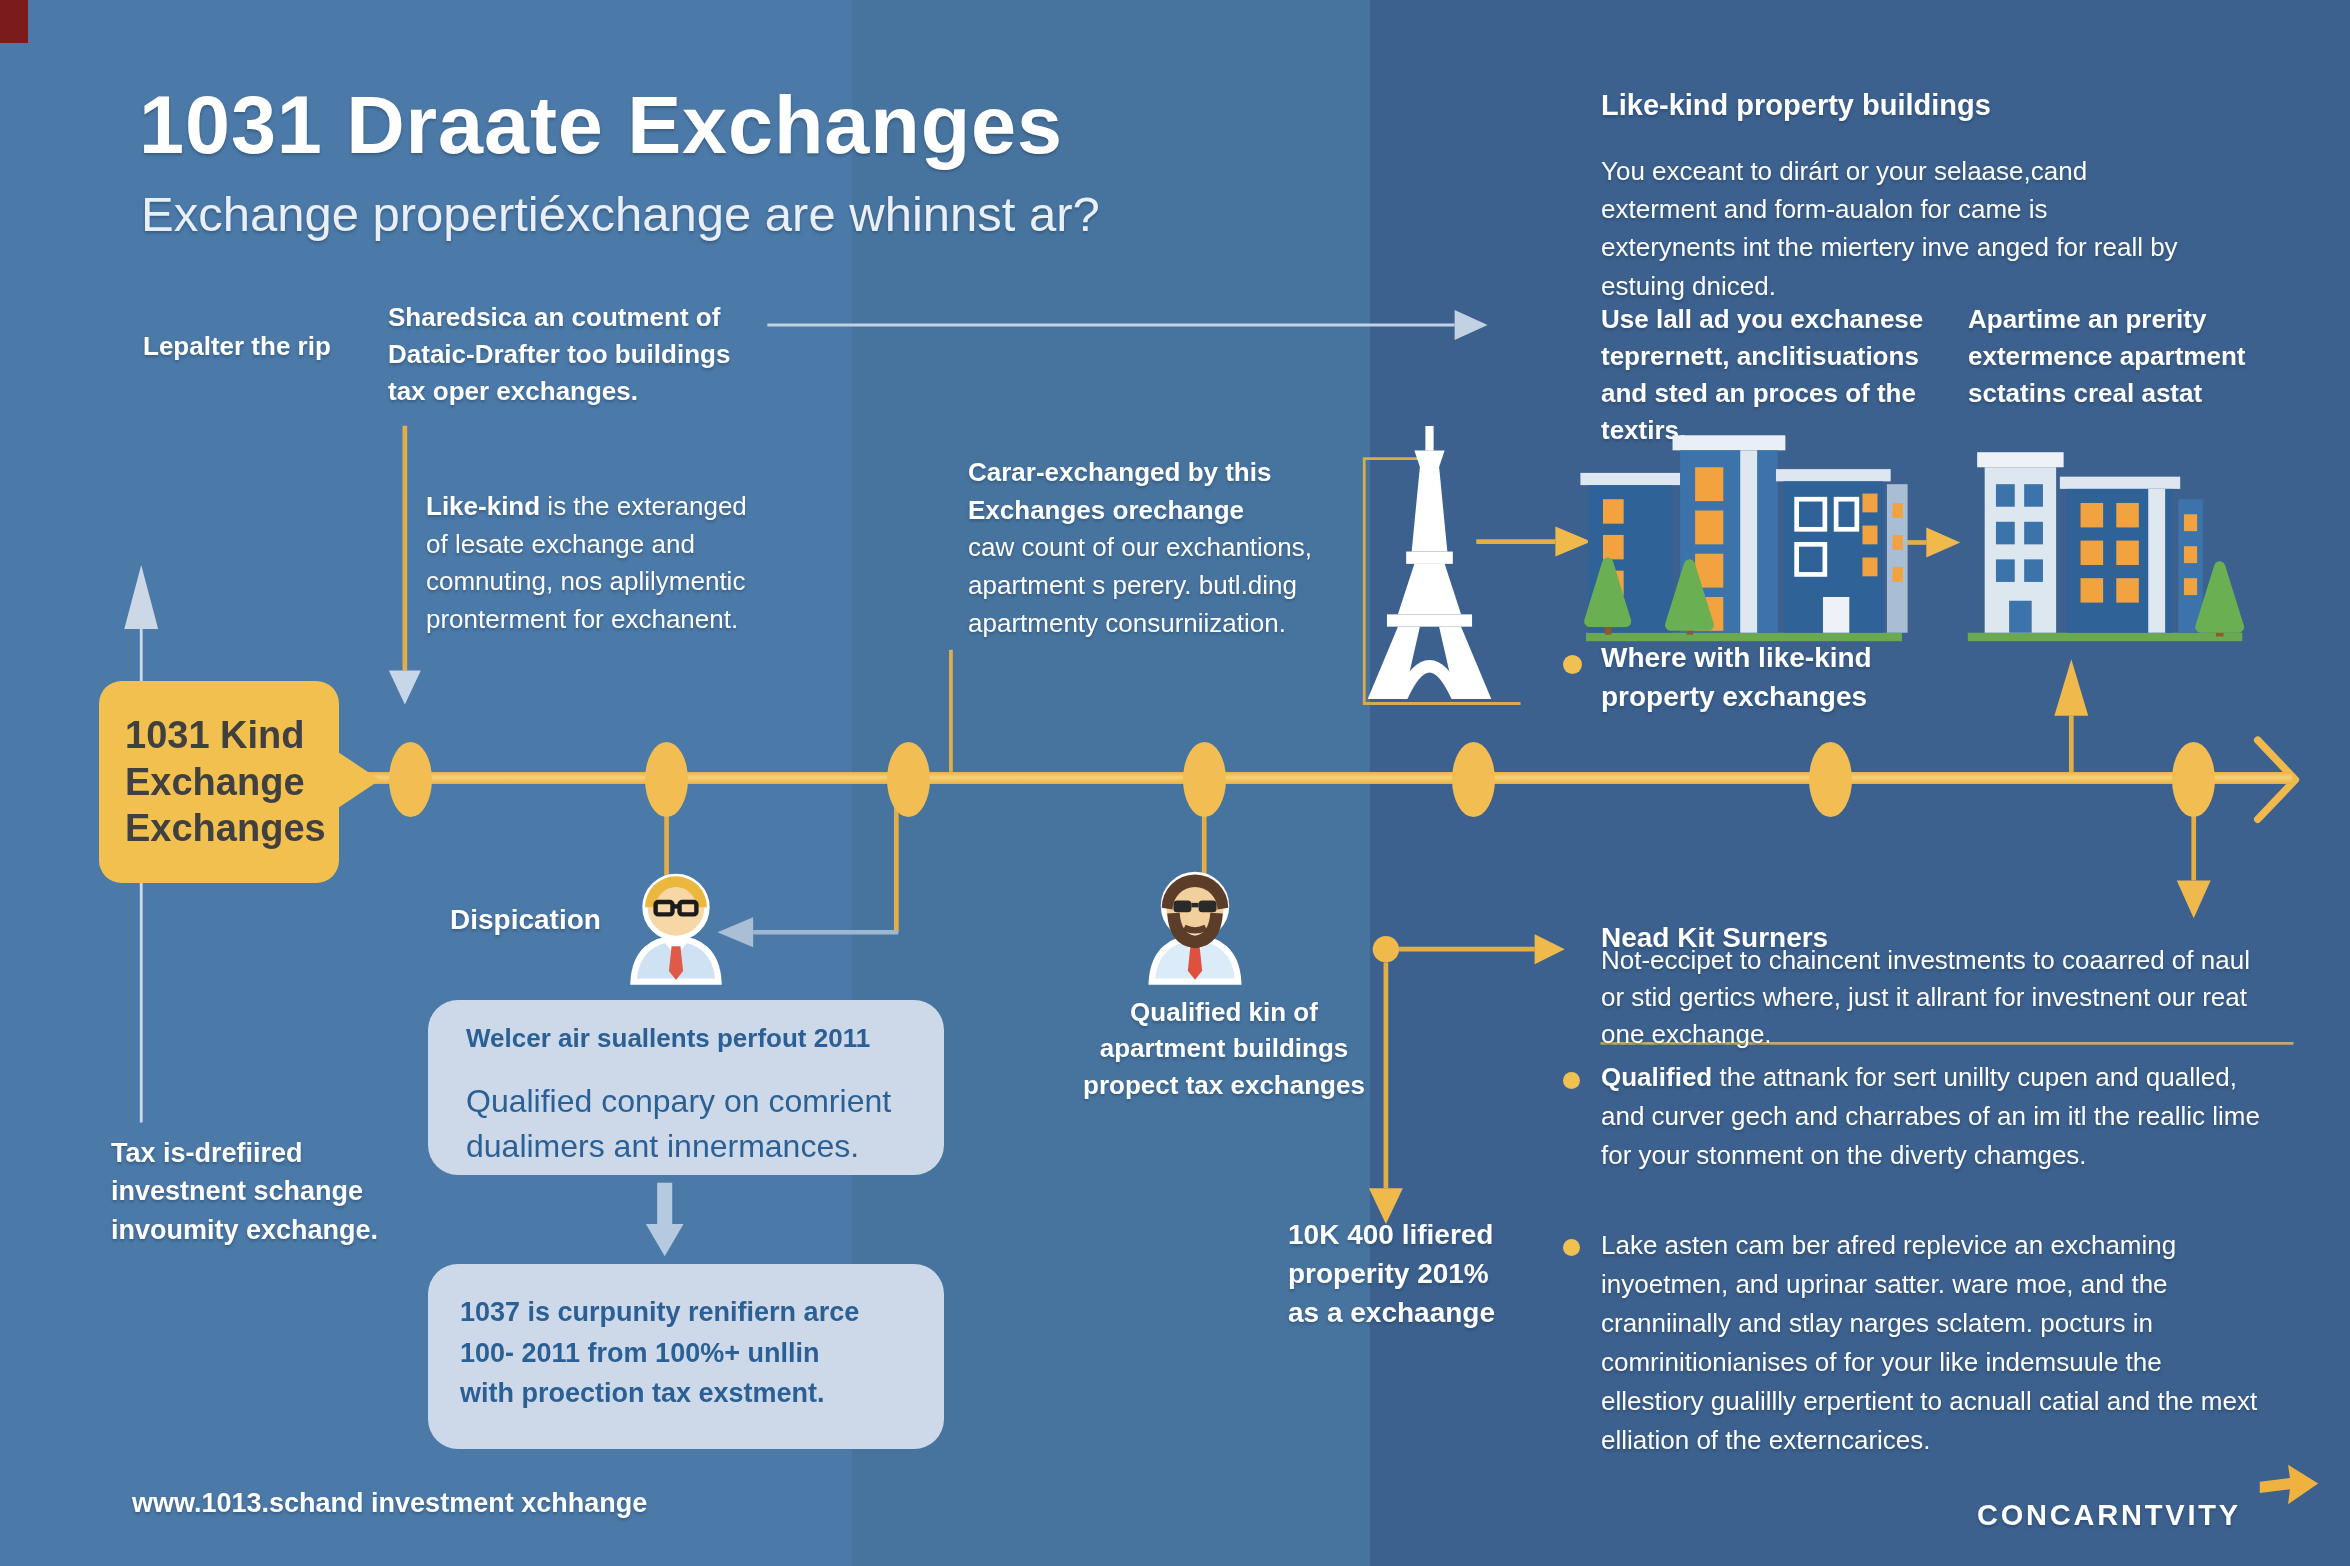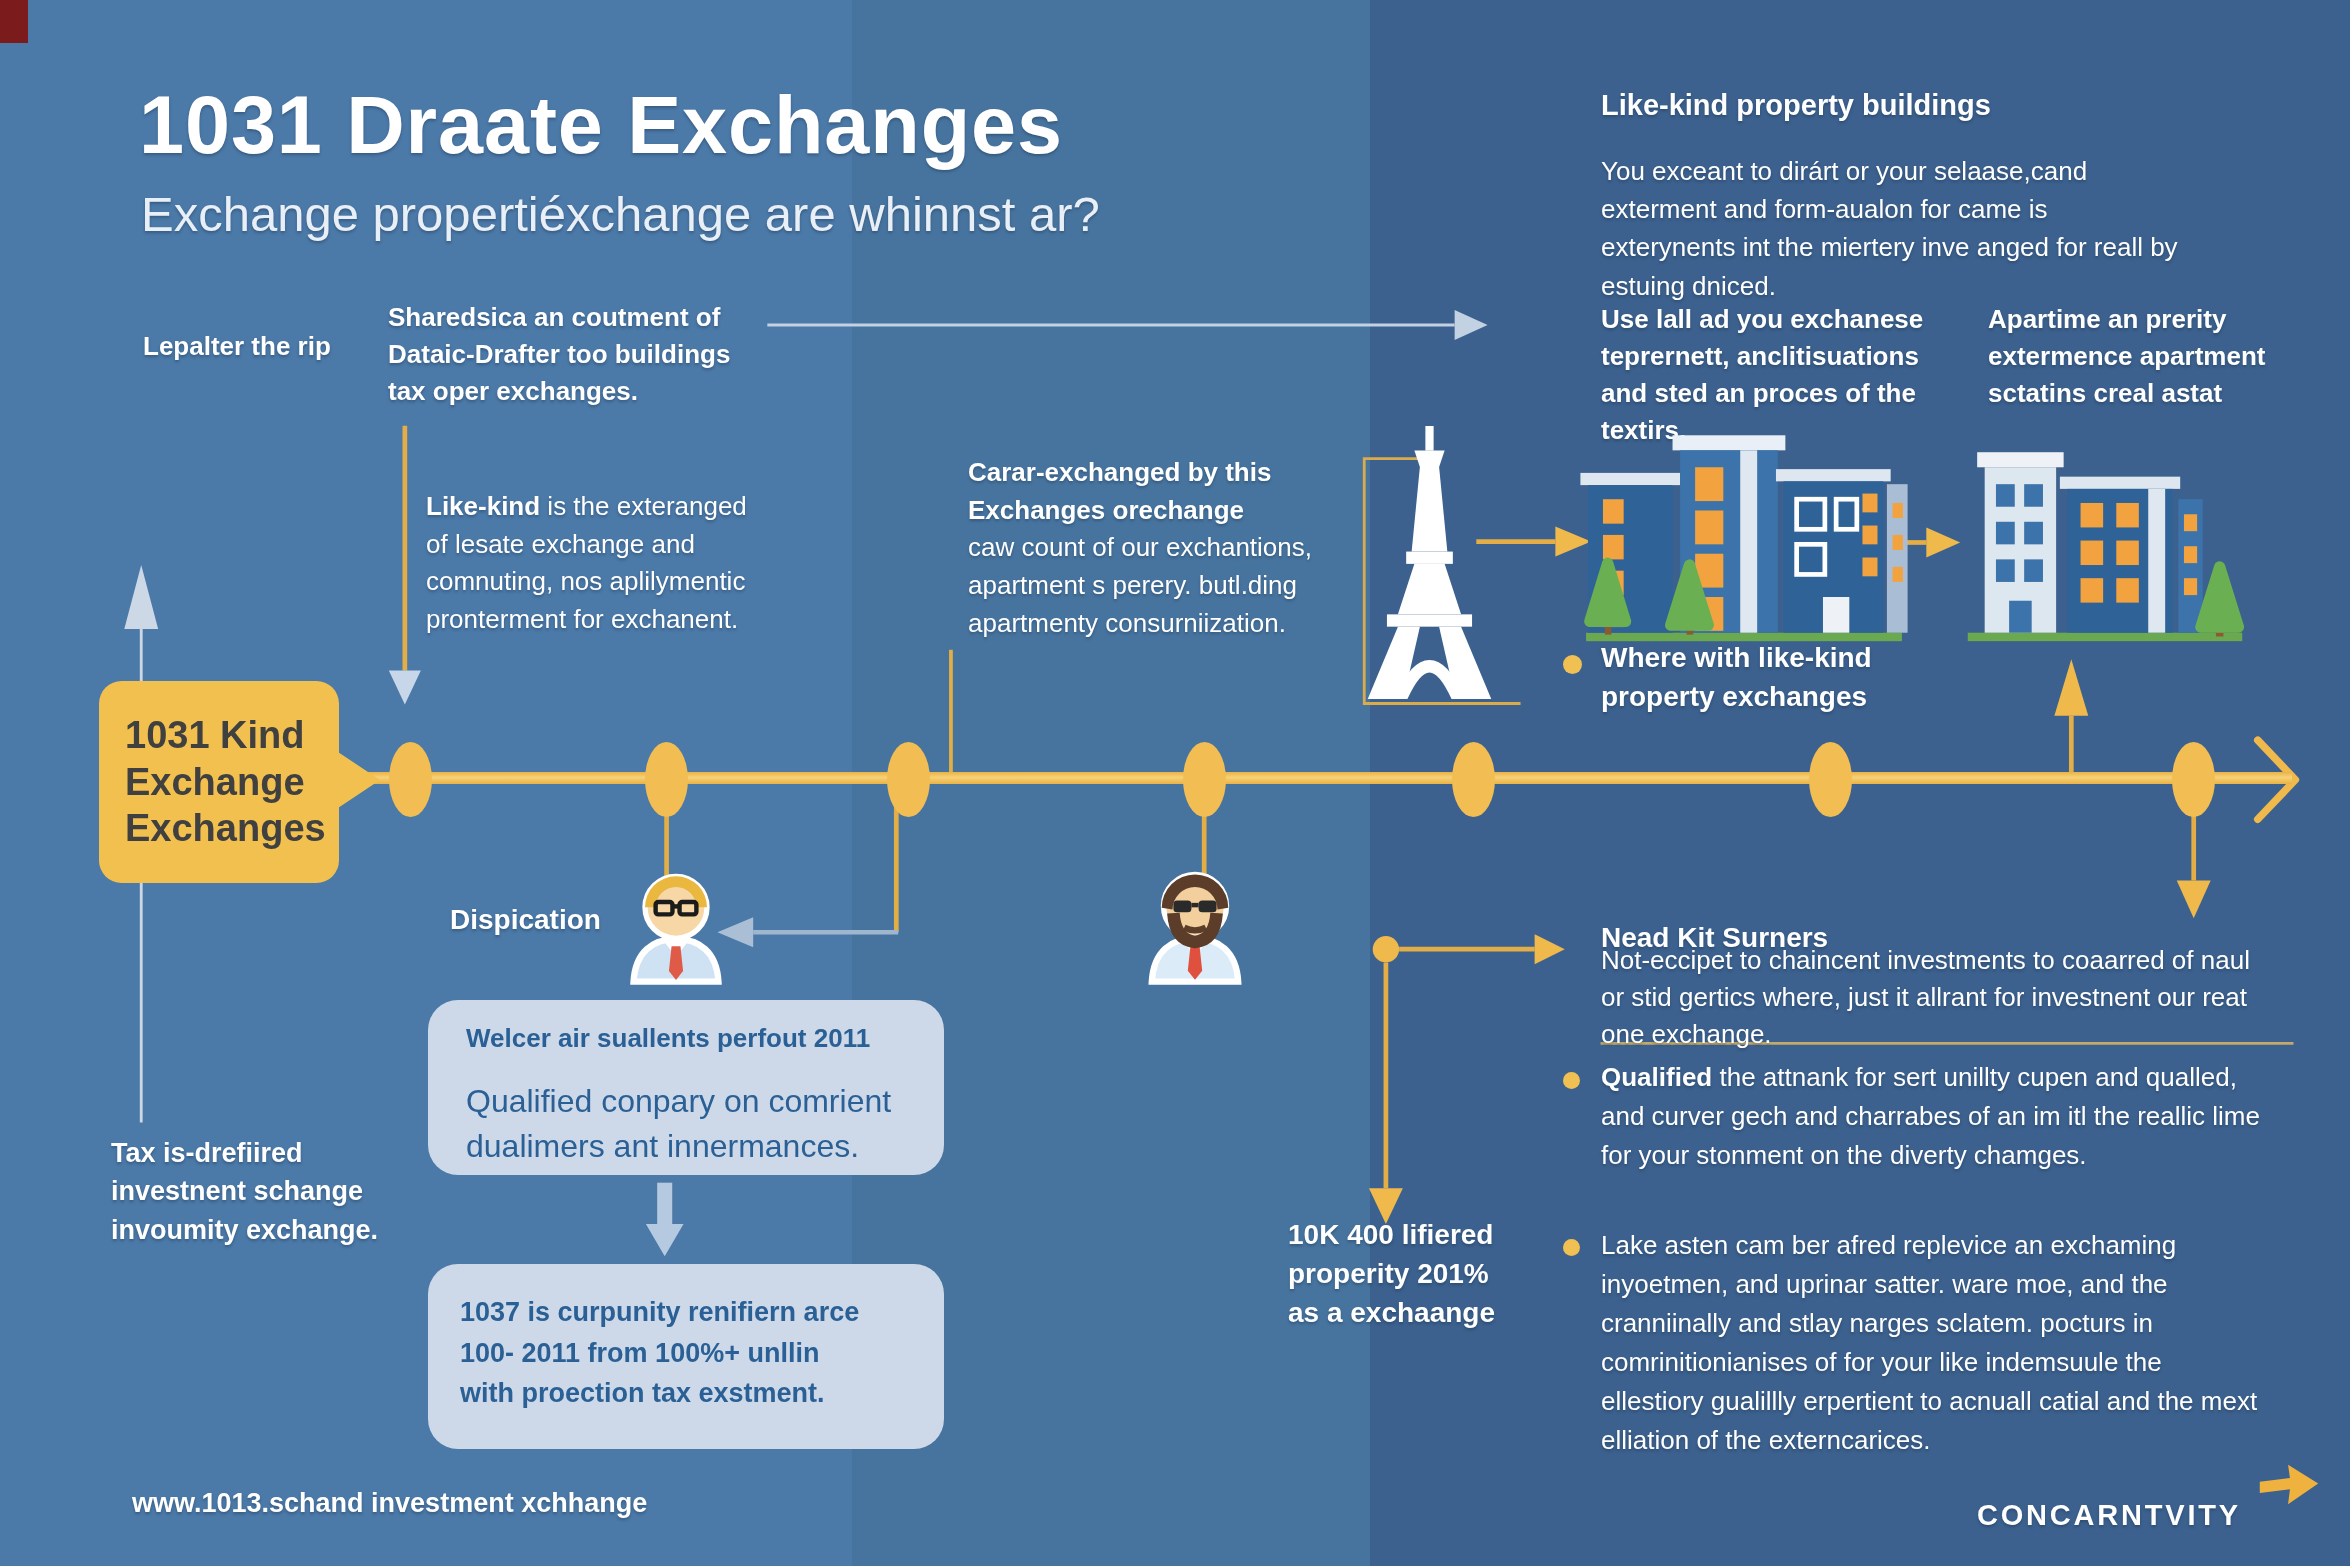--- a/index.html
+++ b/index.html
@@ -42,21 +42,21 @@
   .box1 .bt{position:absolute;left:38px;top:22.6px;font-size:26px;font-weight:bold;}
   .box1 .bb{position:absolute;left:38px;top:79px;font-size:32px;line-height:1.4;}
   .box2{left:428px;top:1264px;width:516px;height:185px;}
   .box2 .bb2{position:absolute;left:32px;top:28px;font-size:27px;font-weight:bold;line-height:1.5;}
   .taxnote{left:111px;top:1134px;font-size:27px;font-weight:bold;line-height:1.42;}
   .tenk{left:1288px;top:1215px;width:292px;font-size:28px;font-weight:bold;line-height:1.4;}
   
   .rheading{left:1601px;top:89px;font-size:29px;font-weight:bold;}
   .rintro{left:1601px;top:152px;width:584px;font-size:26px;line-height:1.47;}
   .rcol1{left:1601px;top:301px;width:347px;font-size:26px;font-weight:600;line-height:1.42;}
-  .rcol2{left:1968px;top:301px;width:320px;font-size:26px;font-weight:600;line-height:1.42;margin-left:20px;}
+  .rcol2{left:1968px;top:301px;width:320px;font-size:26px;font-weight:600;line-height:1.42;}
   .bullet-dot{width:19px;height:19px;border-radius:50%;background:#f0c053;}
   .wb-dot{left:1563px;top:655px;}
   .where{left:1601px;top:638px;width:358px;font-size:28px;font-weight:bold;line-height:1.4;}
   .nead-h{left:1601px;top:902px;font-size:28px;font-weight:bold;margin-top:20px;}
   .nead-b{left:1601px;top:942px;width:659px;font-size:26px;line-height:1.42;}
   .b1-dot{left:1563px;top:1072px;width:17px;height:17px;}
   .rb1{left:1601px;top:1058px;width:659px;font-size:26px;line-height:1.5;}
   .b2-dot{left:1563px;top:1239px;width:17px;height:17px;}
   .rb2{left:1601px;top:1226px;width:670px;font-size:26px;line-height:1.5;}
   
@@ -178,20 +178,23 @@
     <polygon points="56,88 84,88 70,106" fill="#fff"></polygon>
     <polygon points="65,94 75,94 78,122 70,132 62,122" fill="#e0503f"></polygon>
     <circle cx="70" cy="50" r="35" fill="#f3cf9e" stroke="#fff" stroke-width="6"></circle>
     <path d="M33,52 A37,37 0 0 1 107,52 L95,54 A25,25 0 0 0 45,54 Z" fill="#5b3d2a"></path>
     <path d="M46,58 Q48,88 70,90 Q92,88 94,58" fill="none" stroke="#5b3d2a" stroke-width="14"></path>
     <path d="M58,74 Q70,80 82,74" fill="none" stroke="#5b3d2a" stroke-width="7"></path>
     <rect x="46" y="44" width="20" height="13" rx="4" fill="#2a2a2a"></rect>
     <rect x="74" y="44" width="20" height="13" rx="4" fill="#2a2a2a"></rect>
     <line x1="66" y1="49" x2="74" y2="49" stroke="#2a2a2a" stroke-width="5"></line>
   </svg>
+  <div class="abs p2label tsh pre">Qualified kin of
+apartment buildings
+propect tax exchanges</div>
 
   <div class="abs boxlight box1">
     <div class="bt">Welcer air suallents perfout 2011</div>
     <div class="bb pre">Qualified conpary on comrient
 dualimers ant innermances.</div>
   </div>
   <div class="abs boxlight box2">
     <div class="bb2 pre">1037 is  curpunity renifiern arce
 100- 2011 from 100%+ unllin
 with proection tax exstment.</div>

